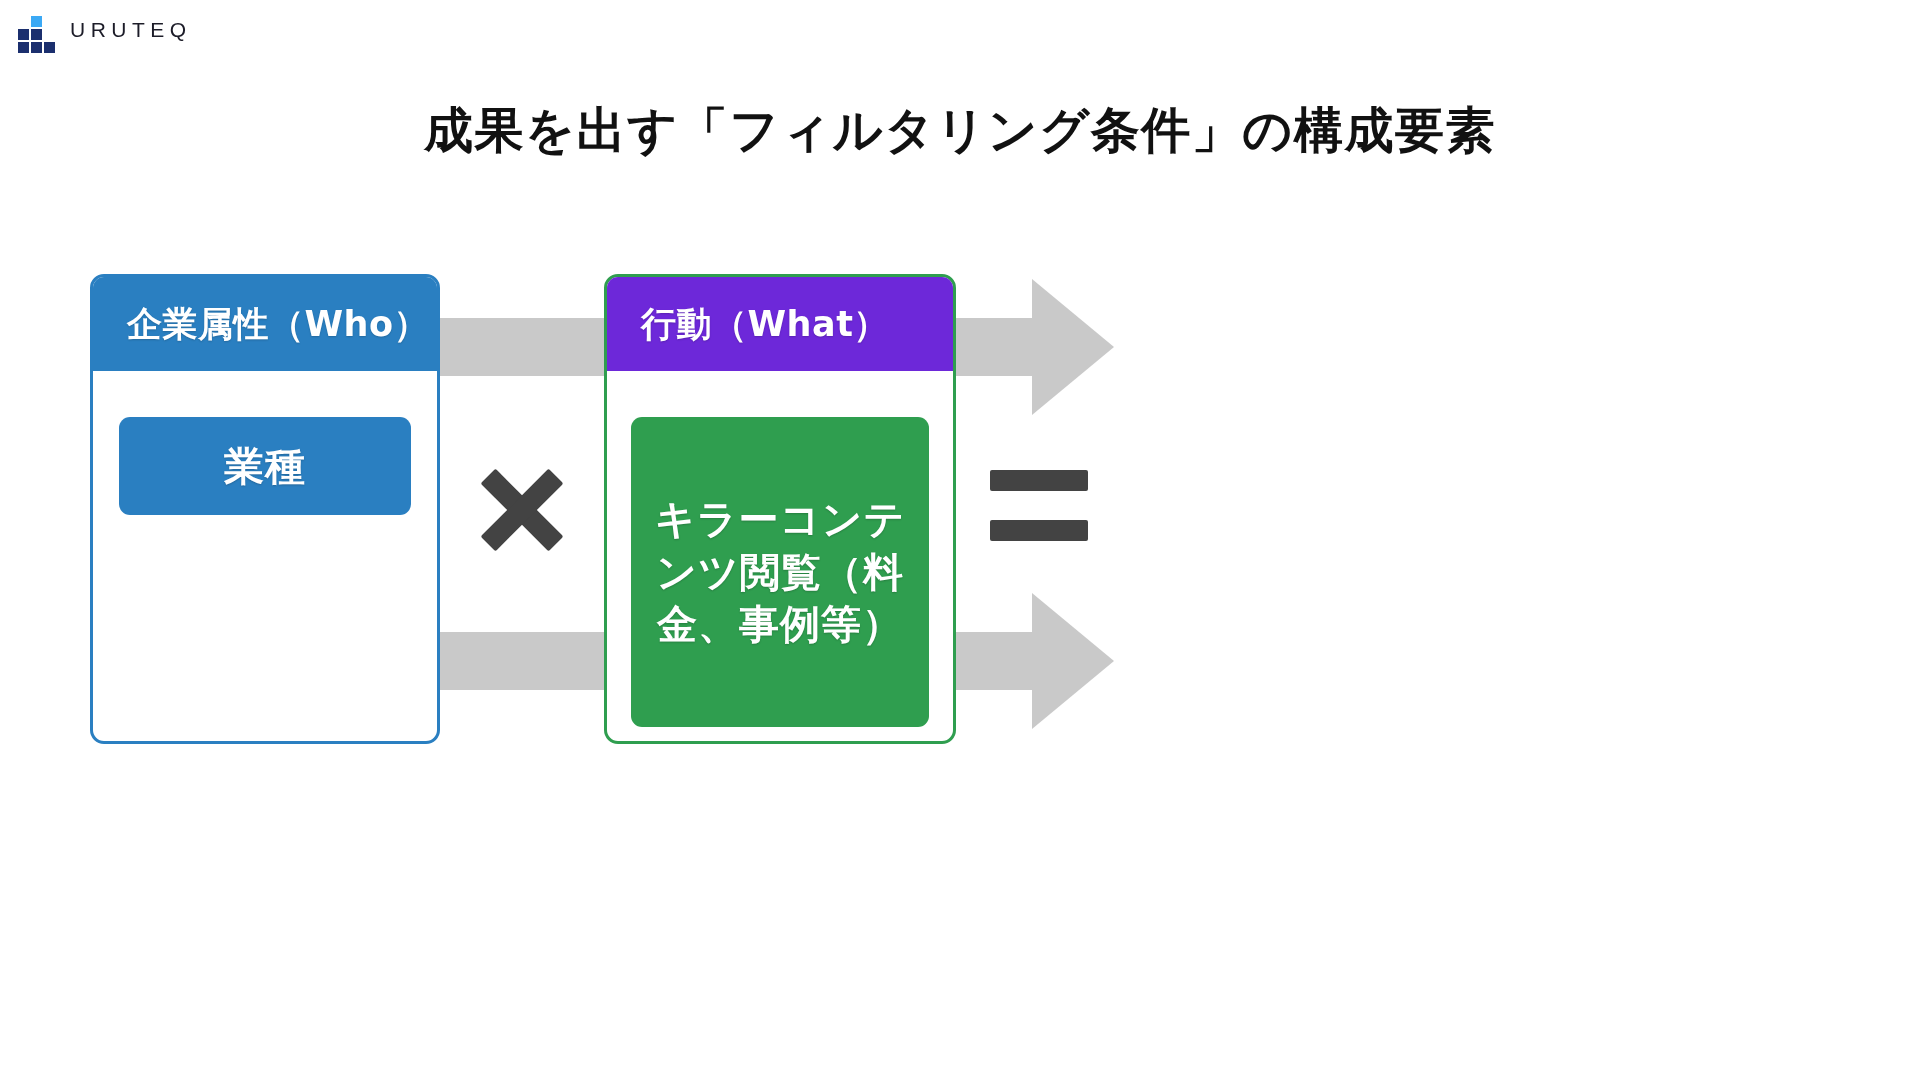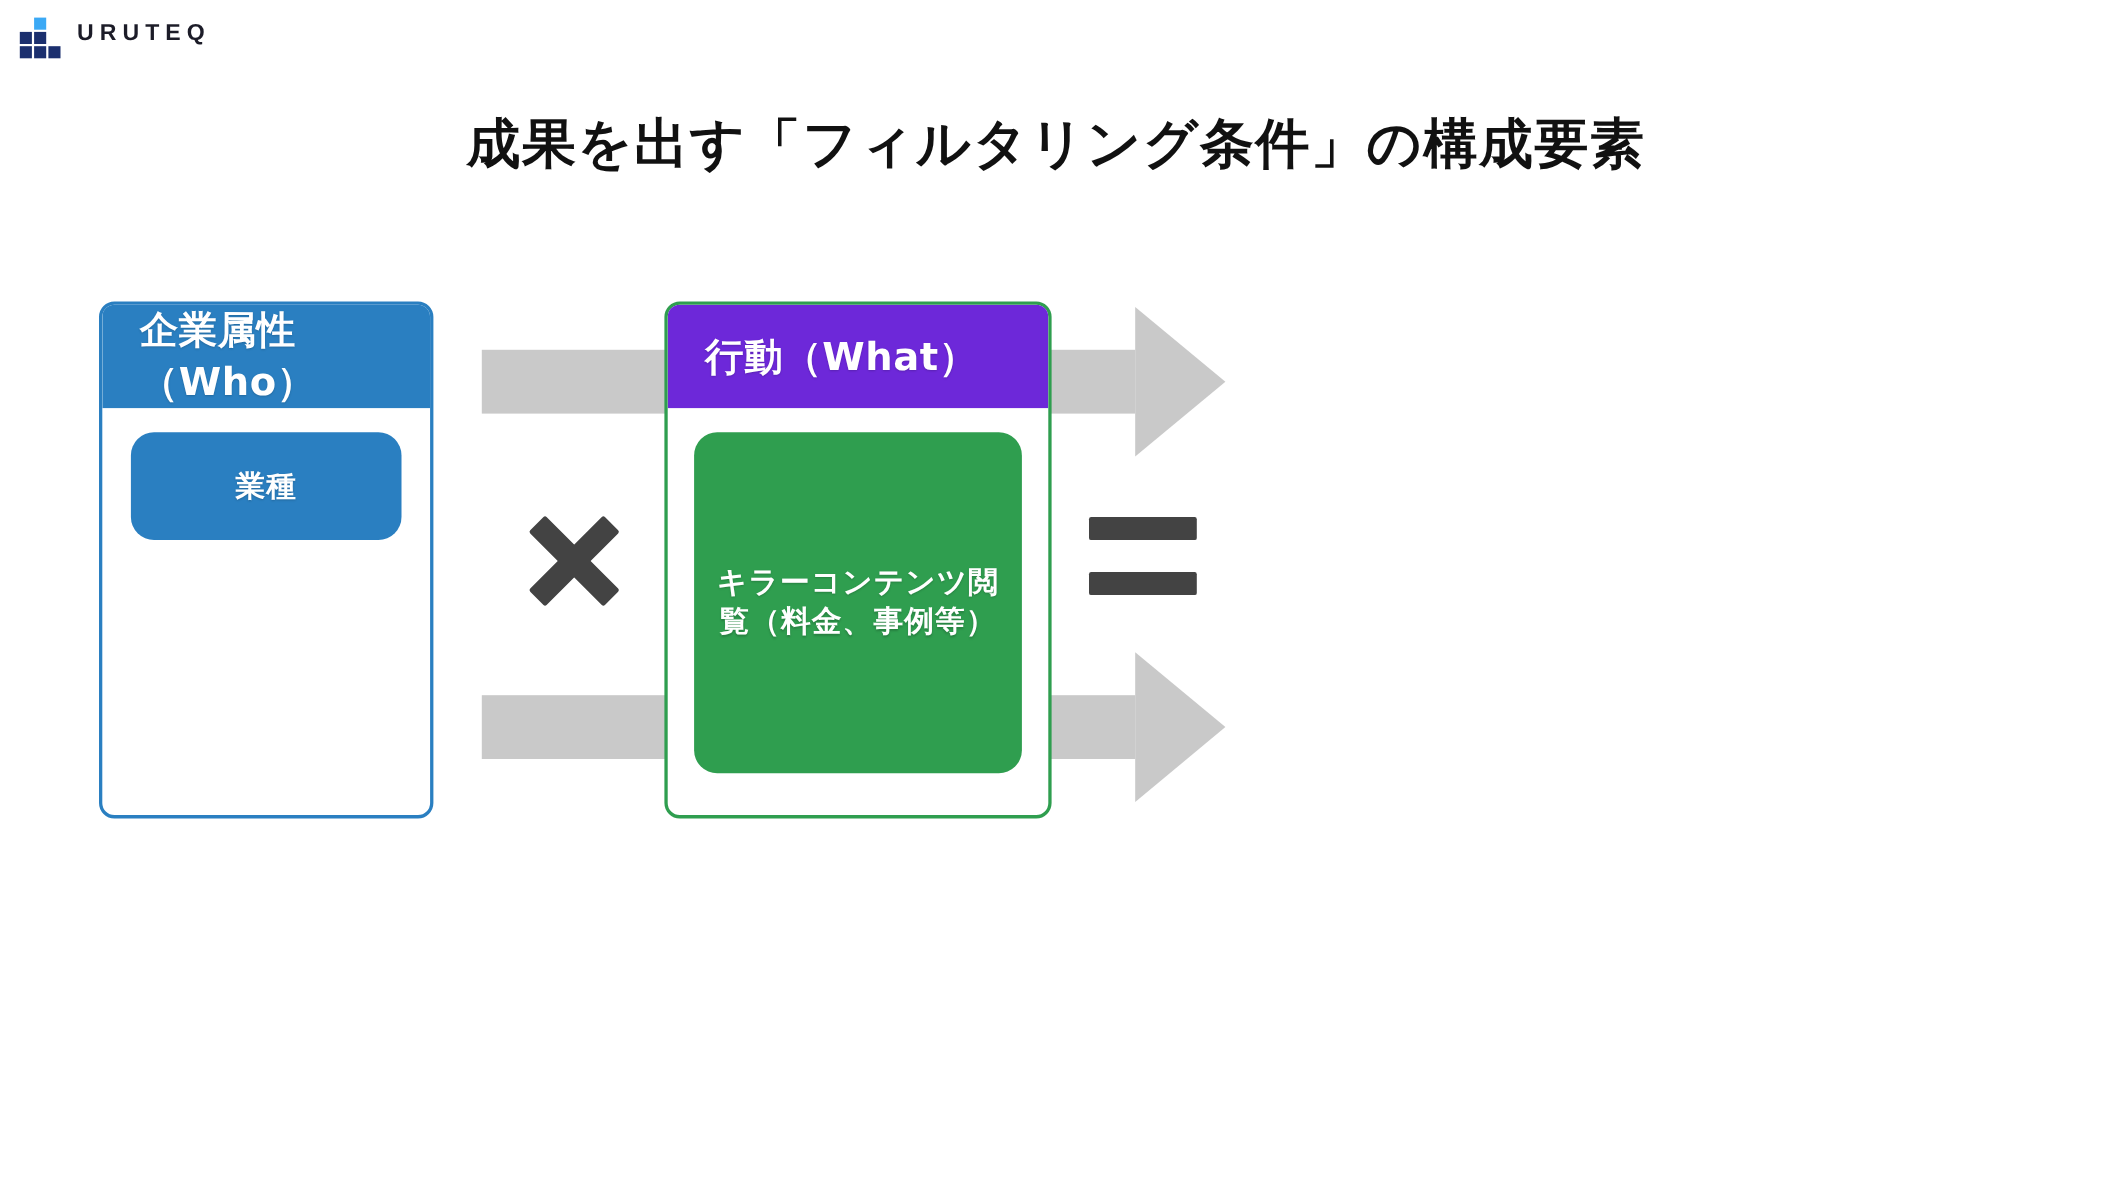--- a/index.html
+++ b/index.html
@@ -31,21 +31,21 @@
     width: 38px;
     height: 34px;
   }
   .logo-mark .blk {
     position: absolute;
     width: 11px;
     height: 11px;
   }
   .logo-wordmark {
     font-size: 21px;
-    font-weight: 700;
+    font-weight: 400;
     letter-spacing: 5.5px;
     color: #1c1c28;
     font-family: "Liberation Sans", sans-serif;
   }
 
   
   .page-title {
     position: absolute;
     left: 0;
     right: 0;
@@ -100,37 +100,38 @@
     text-shadow: 0 1px 2px rgba(0,0,0,0.18);
   }
   .card-body {
     padding: 22px 26px 26px 26px;
     display: flex;
     flex-direction: column;
     gap: 22px;
   }
 
   .chip {
-    border-radius: 21px;
+    border-radius: 11px;
     color: #ffffff;
-    font-size: 27px;
+    font-size: 40px;
     font-weight: 700;
     display: flex;
     align-items: center;
     justify-content: center;
     text-align: center;
     letter-spacing: 1px;
     text-shadow: 0 1px 2px rgba(0,0,0,0.2);
+    margin-top: 24px;
   }
 
   
   #card-who {
     left: 90px;
     top: 274px;
-    width: 304px;
+    width: 350px;
     height: 470px;
     border: 3px solid #2a7fc1;
   }
   #card-who .card-head { background: #2a7fc1; }
   #card-who .chip { background: #2a7fc1; height: 98px; }
 
   
   #card-what {
     left: 604px;
     top: 274px;

